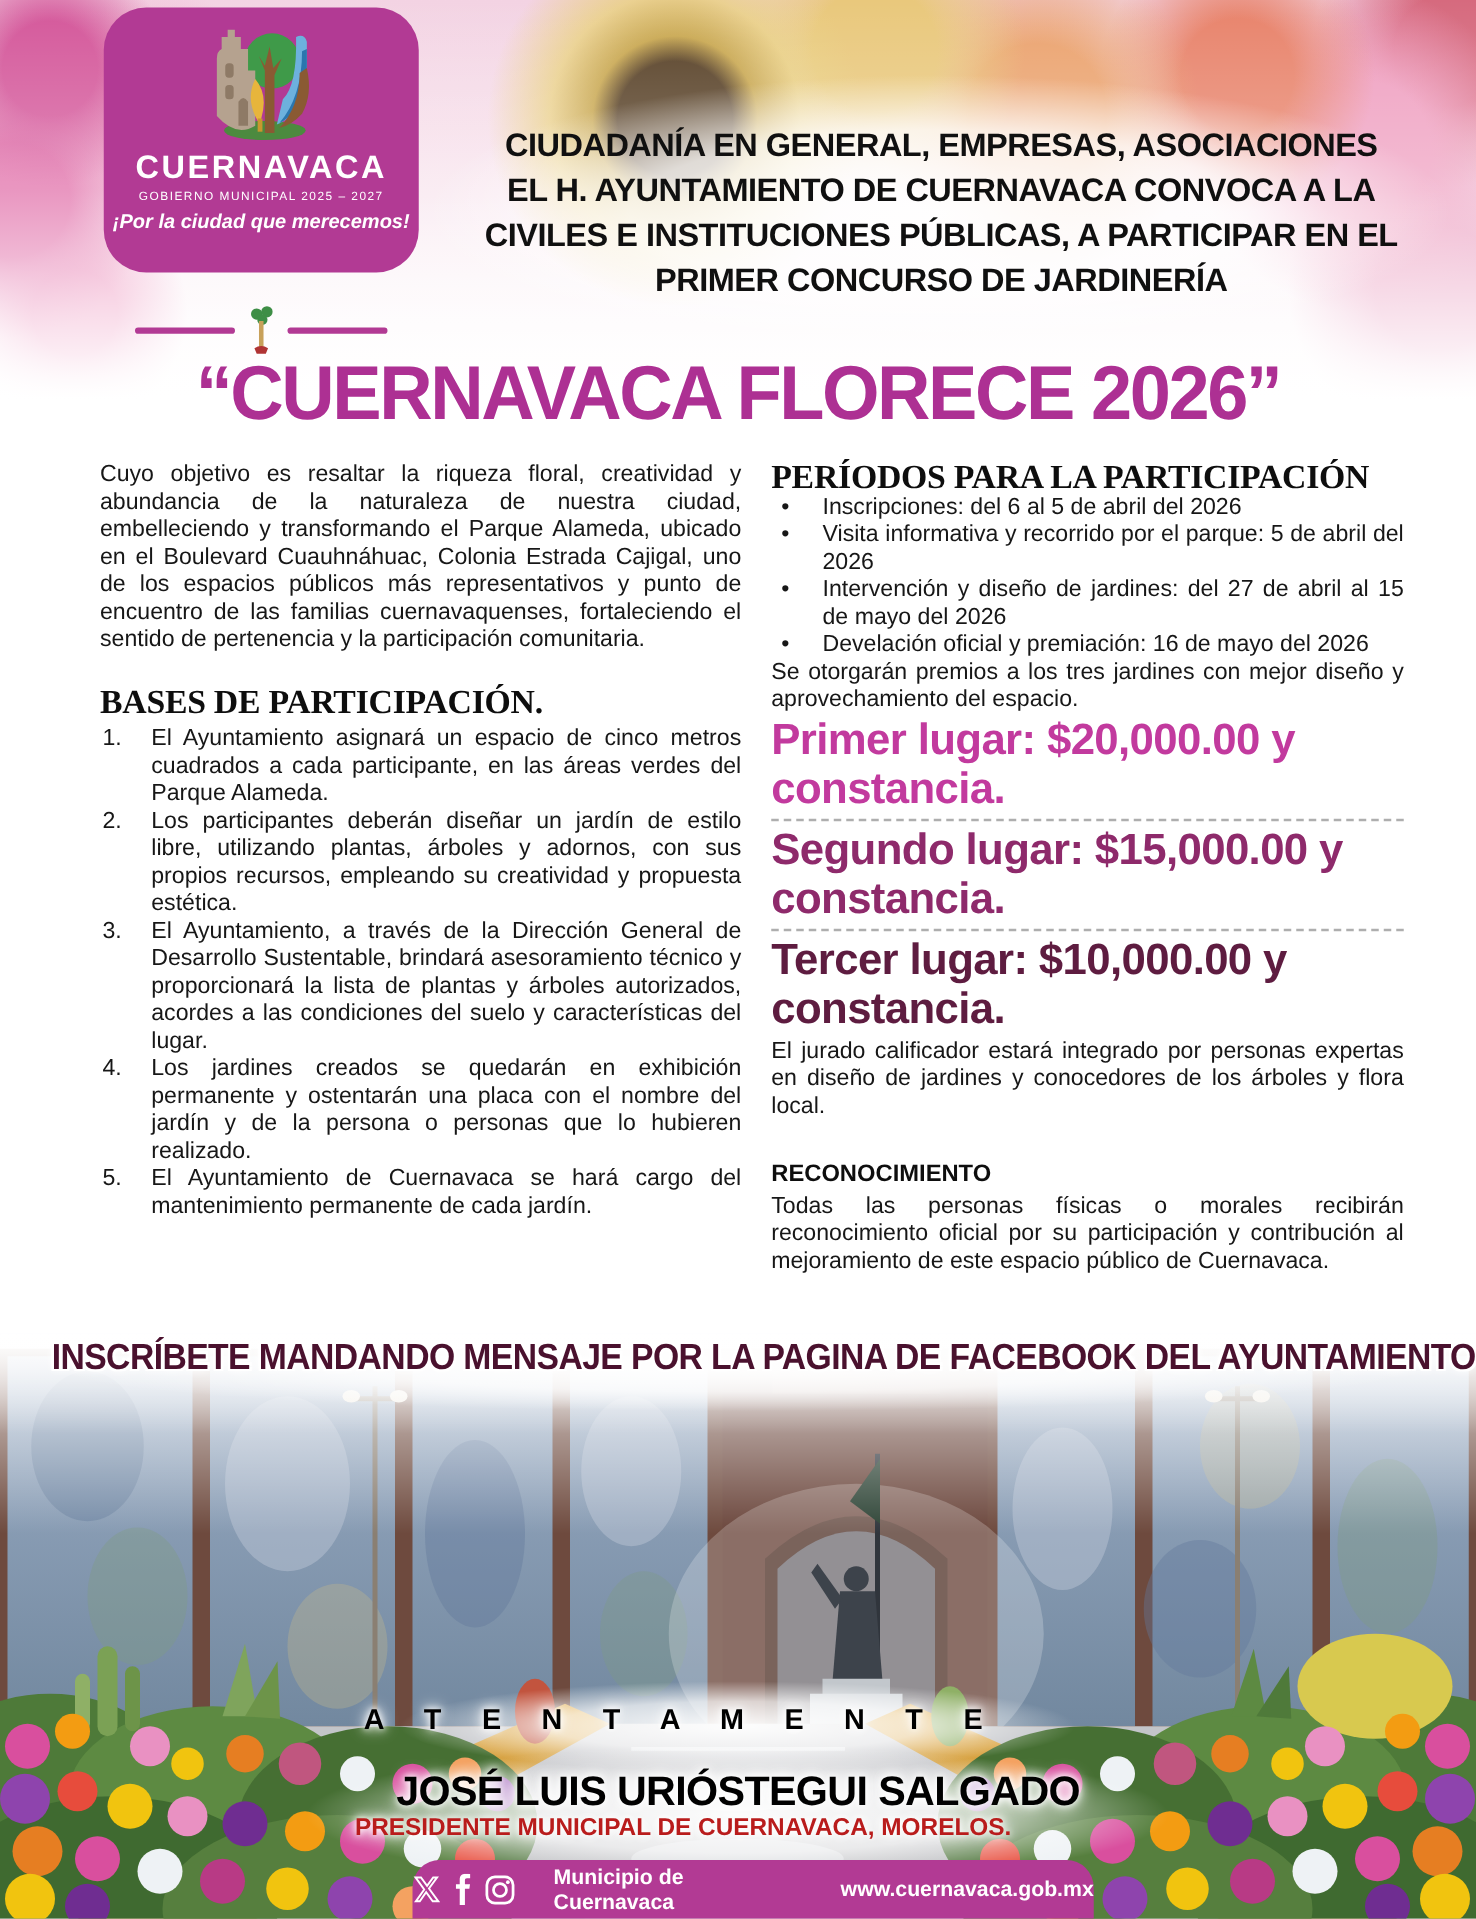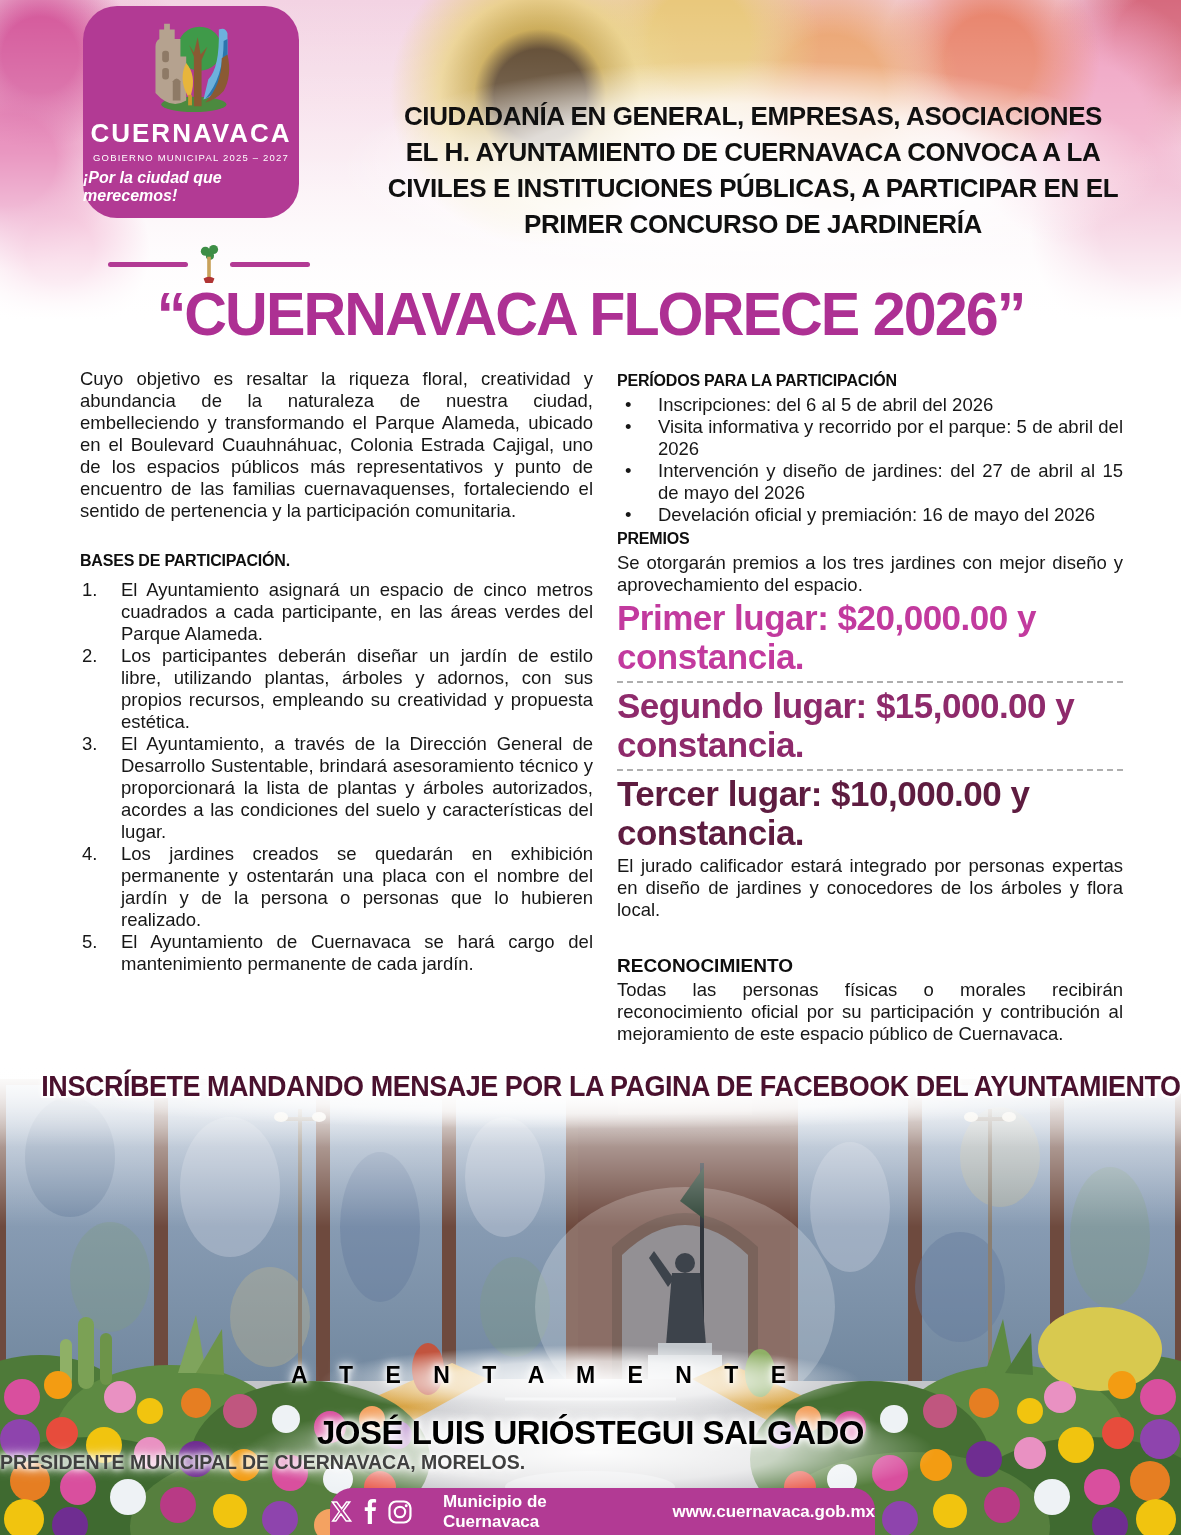--- a/index.html
+++ b/index.html
@@ -27,21 +27,21 @@
   .flower-fade{
     position:absolute;top:0;left:0;width:1181px;height:340px;
     background:linear-gradient(180deg,rgba(255,255,255,0) 0%,rgba(255,255,255,.30) 45%,#ffffff 94%);
   }
   .header-glow{
     position:absolute;top:60px;left:340px;width:820px;height:220px;
     background:radial-gradient(closest-side,rgba(255,255,255,.96),rgba(255,255,255,.75) 60%,rgba(255,255,255,0));
   }
   
   .logo-box{
-    position:absolute;top:6px;left:83px;width:216px;height:212px;
+    position:absolute;top:6px;left:83px;width:252px;height:212px;
     background:#b23a94;border-radius:34px;color:#fff;
     display:flex;flex-direction:column;align-items:center;justify-content:flex-start;
   }
   .logo-emblem{margin-top:12px;}
   .logo-name{font-size:26px;font-weight:bold;letter-spacing:2px;margin-top:4px;}
   .logo-sub{font-size:9.5px;letter-spacing:1.2px;margin-top:3px;}
   .logo-slogan{font-size:16px;font-weight:bold;font-style:italic;margin-top:6px;}
   .logo-divider{
     position:absolute;top:244px;left:83px;width:252px;height:40px;
     display:flex;align-items:center;justify-content:center;gap:9px;
@@ -56,21 +56,21 @@
   .big-title{
     position:absolute;top:281px;left:0;width:1181px;text-align:center;
     font-size:61px;line-height:66px;font-weight:bold;color:#ad3093;
     letter-spacing:-2px;transform:scaleX(.97);white-space:nowrap;
   }
   
   .col{position:absolute;top:368px;font-size:18.5px;line-height:22px;color:#171717;}
   .col-left{left:80px;width:513px;}
   .col-right{left:617px;width:506px;}
   .para{text-align:justify;margin:0;}
-  h2.section{font-size:16px;line-height:26px;font-weight:bold;margin:0;color:#0e0e0e;letter-spacing:-0.2px;}
+  h2.section{font-size:27px;line-height:26px;font-weight:bold;margin:0;color:#0e0e0e;letter-spacing:-0.2px;font-family:Liberation Serif, serif;}
   .col-left h2.section{margin:26px 0 5px;}
   ol.num-list,ul.dot-list{margin:0;padding:0;list-style:none;counter-reset:item;}
   ol.num-list li{position:relative;padding-left:41px;text-align:justify;counter-increment:item;}
   ol.num-list li::before{content:counter(item) ".";position:absolute;left:2px;top:0;}
   ul.dot-list li{position:relative;padding-left:41px;text-align:justify;}
   ul.dot-list li::before{content:"\2022";position:absolute;left:8px;top:0;}
   .premios-head{margin:6px 0 2px;}
   .prize{font-weight:bold;font-size:35px;line-height:39px;letter-spacing:-0.5px;margin:2px 0 0;}
   .prize-1{color:#c23a9e;}
   .prize-2{color:#8e2a6b;}
@@ -97,22 +97,22 @@
     position:absolute;top:295px;left:0;width:1077px;text-align:center;
     font-size:23px;font-weight:bold;color:#000;letter-spacing:13px;text-indent:13px;
     text-shadow:0 0 5px #fff,0 0 9px #fff,0 0 14px #fff;
   }
   .sig-name{
     position:absolute;top:347px;left:0;width:1181px;text-align:center;
     font-size:33px;font-weight:bold;color:#000;letter-spacing:-0.5px;
     text-shadow:0 0 5px #fff,0 0 9px #fff,0 0 14px #fff;
   }
   .sig-title{
-    position:absolute;top:384px;left:0;width:1093px;
-    font-size:19.5px;font-weight:bold;color:#404040;
+    position:absolute;top:384px;left:0;width:1093px;text-align:center;
+    font-size:19.5px;font-weight:bold;color:#b91c1c;
     text-shadow:0 0 5px #fff,0 0 9px #fff,0 0 14px #fff;
   }
   
   .footer-bar{
     position:absolute;top:1488px;left:330px;width:545px;height:47px;
     background:#b23a94;border-radius:22px 22px 0 0;
     display:flex;align-items:center;justify-content:center;gap:11px;color:#fff;
   }
   .footer-org{font-size:17px;font-weight:bold;margin-left:20px;}
   .footer-url{font-size:17px;font-weight:bold;margin-left:14px;}
@@ -178,21 +178,20 @@
 </div>
 
 <div class="col col-right">
   <h2 class="section">PERÍODOS PARA LA PARTICIPACIÓN</h2>
   <ul class="dot-list">
     <li>Inscripciones: del 6 al 5 de abril del 2026</li>
     <li>Visita informativa y recorrido por el parque: 5 de abril del 2026</li>
     <li>Intervención y diseño de jardines: del 27 de abril al 15 de mayo del 2026</li>
     <li>Develación oficial y premiación: 16 de mayo del 2026</li>
   </ul>
-  <h2 class="section premios-head">PREMIOS</h2>
   <p class="para">Se otorgarán premios a los tres jardines con mejor diseño y aprovechamiento del espacio.</p>
   <div class="prize prize-1">Primer lugar: $20,000.00 y constancia.</div>
   <div class="prize-sep"></div>
   <div class="prize prize-2">Segundo lugar: $15,000.00 y constancia.</div>
   <div class="prize-sep"></div>
   <div class="prize prize-3">Tercer lugar: $10,000.00 y constancia.</div>
   <p class="para jury">El jurado calificador estará integrado por personas expertas en diseño de jardines y conocedores de los árboles y flora local.</p>
   <h3 class="recon-head">RECONOCIMIENTO</h3>
   <p class="para">Todas las personas físicas o morales recibirán reconocimiento oficial por su participación y contribución al mejoramiento de este espacio público de Cuernavaca.</p>
 </div>

